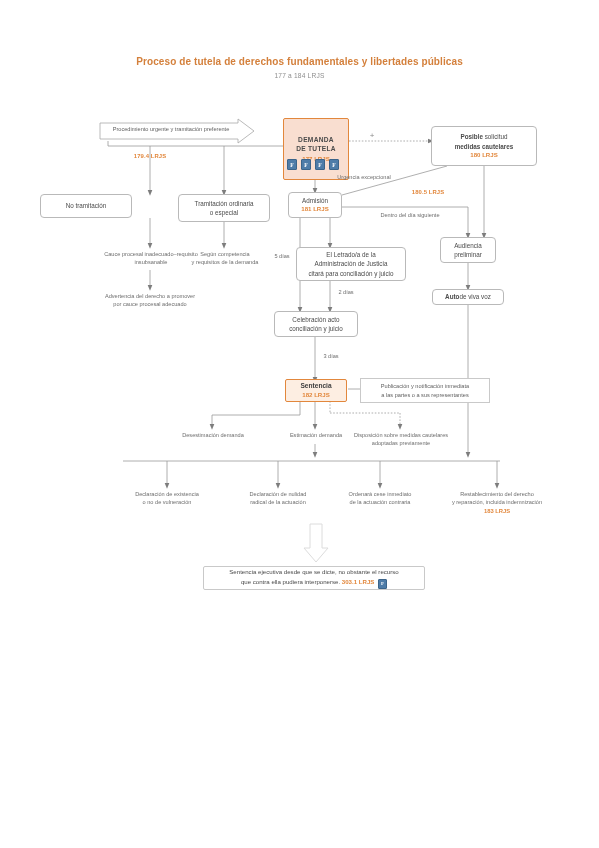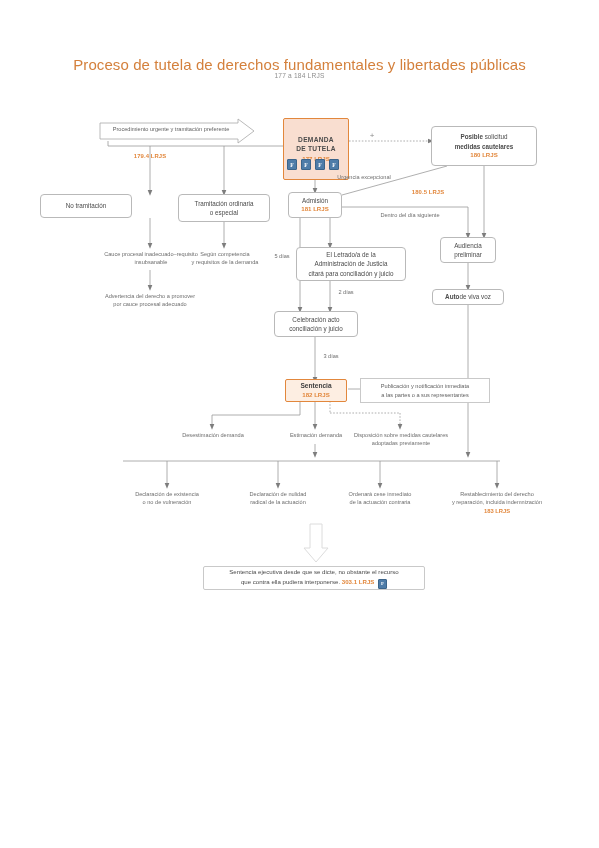--- a/index.html
+++ b/index.html
@@ -4,21 +4,21 @@
 <style>
   html,body{margin:0;padding:0;background:#ffffff;}
   body{width:599px;height:848px;position:relative;
        font-family:"Liberation Sans","DejaVu Sans",sans-serif;
        color:#4a4a4a;-webkit-font-smoothing:antialiased;}
   #canvas{position:absolute;left:0;top:0;width:599px;height:848px;overflow:hidden;}
   svg.wires{position:absolute;left:0;top:0;width:599px;height:848px;pointer-events:none;}
 
   
   .title{position:absolute;left:0;top:56px;width:599px;text-align:center;
-         font-size:15px;font-weight:normal;color:#d4803c;letter-spacing:.1px;}
+         font-size:10px;font-weight:bold;color:#d4803c;letter-spacing:.1px;}
   .subtitle{position:absolute;left:0;top:72px;width:599px;text-align:center;
             font-size:6.6px;color:#8e8e8e;letter-spacing:.2px;}
 
   
   .node{position:absolute;box-sizing:border-box;border:0.8px solid #b9b9b9;
         border-radius:4px;background:#fff;display:flex;align-items:center;
         justify-content:center;text-align:center;font-size:6.3px;line-height:1.45;
         color:#4a4a4a;padding:2px 3px;}
   .node.orange{border:1px solid #e2873c;background:#f9ded0;border-radius:2px;}
   .node.sent{border:1px solid #e2873c;background:#fdeee2;border-radius:2px;}

